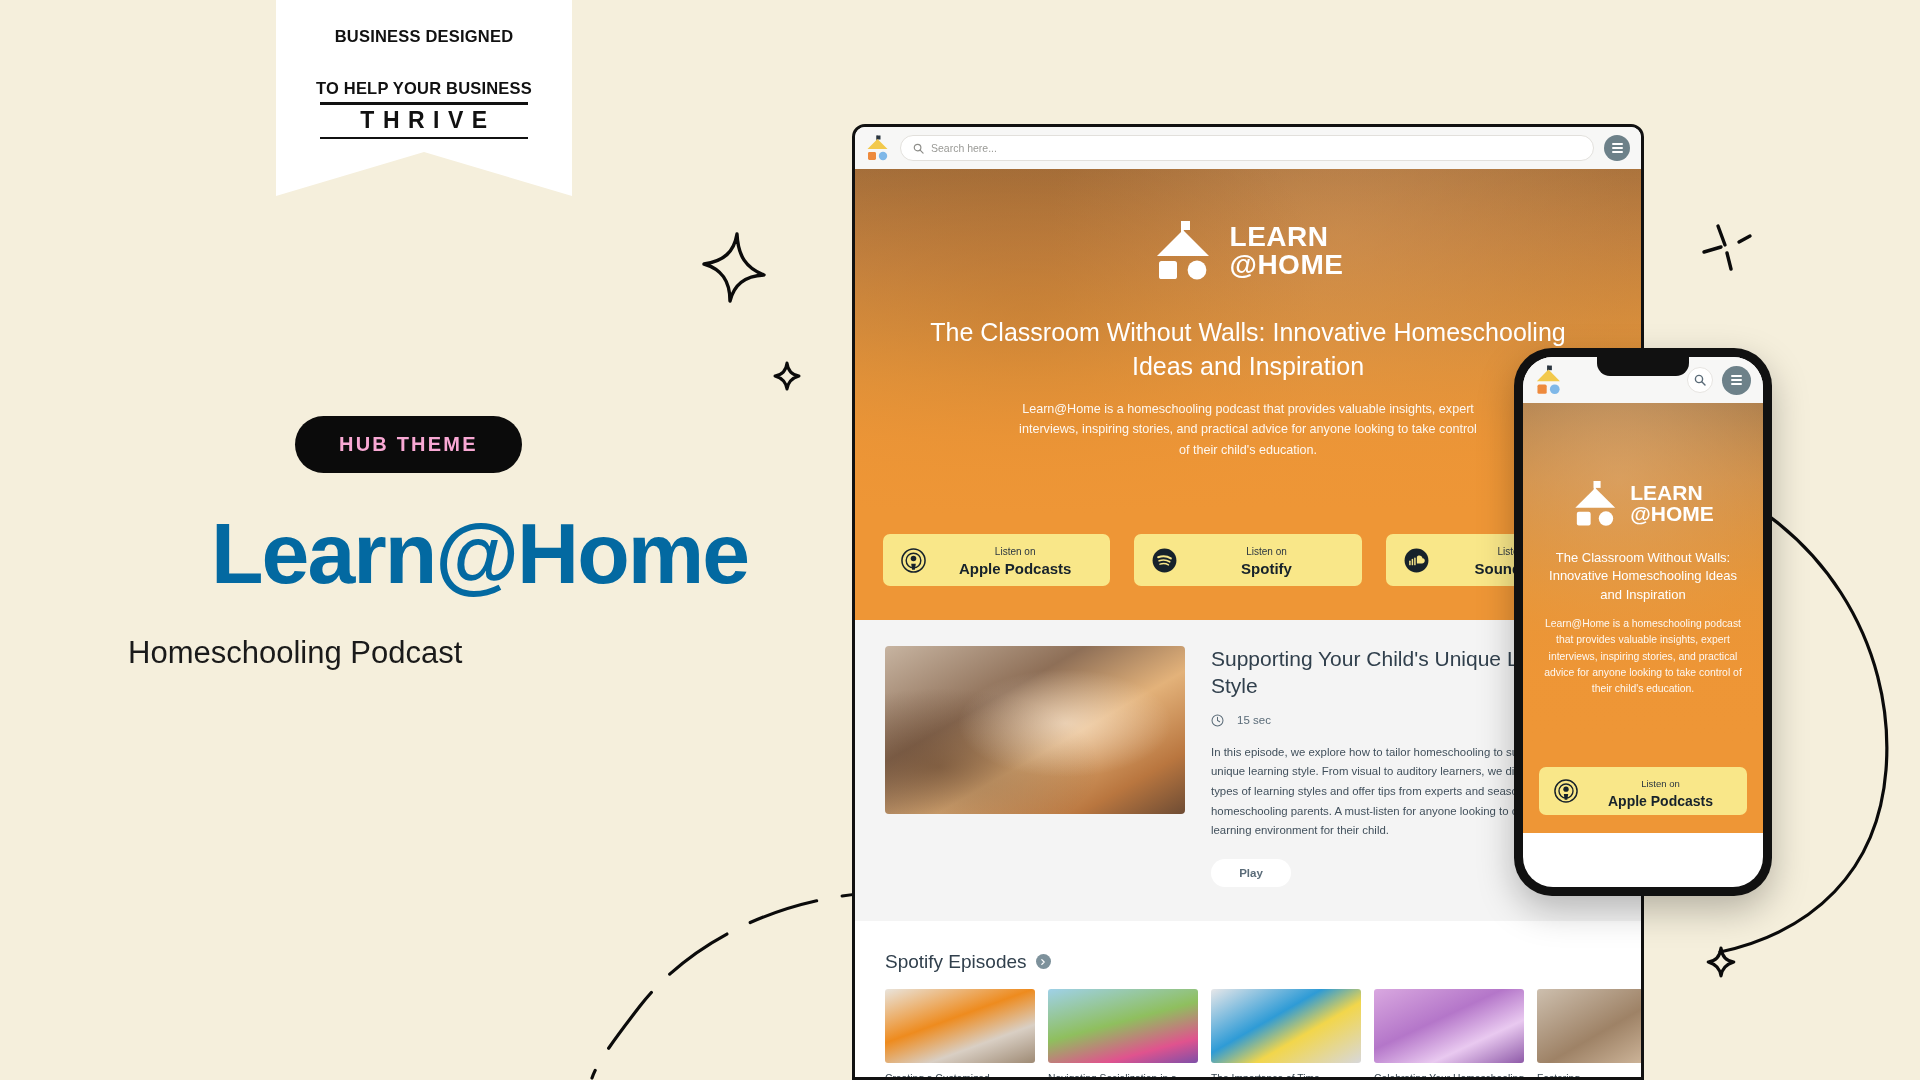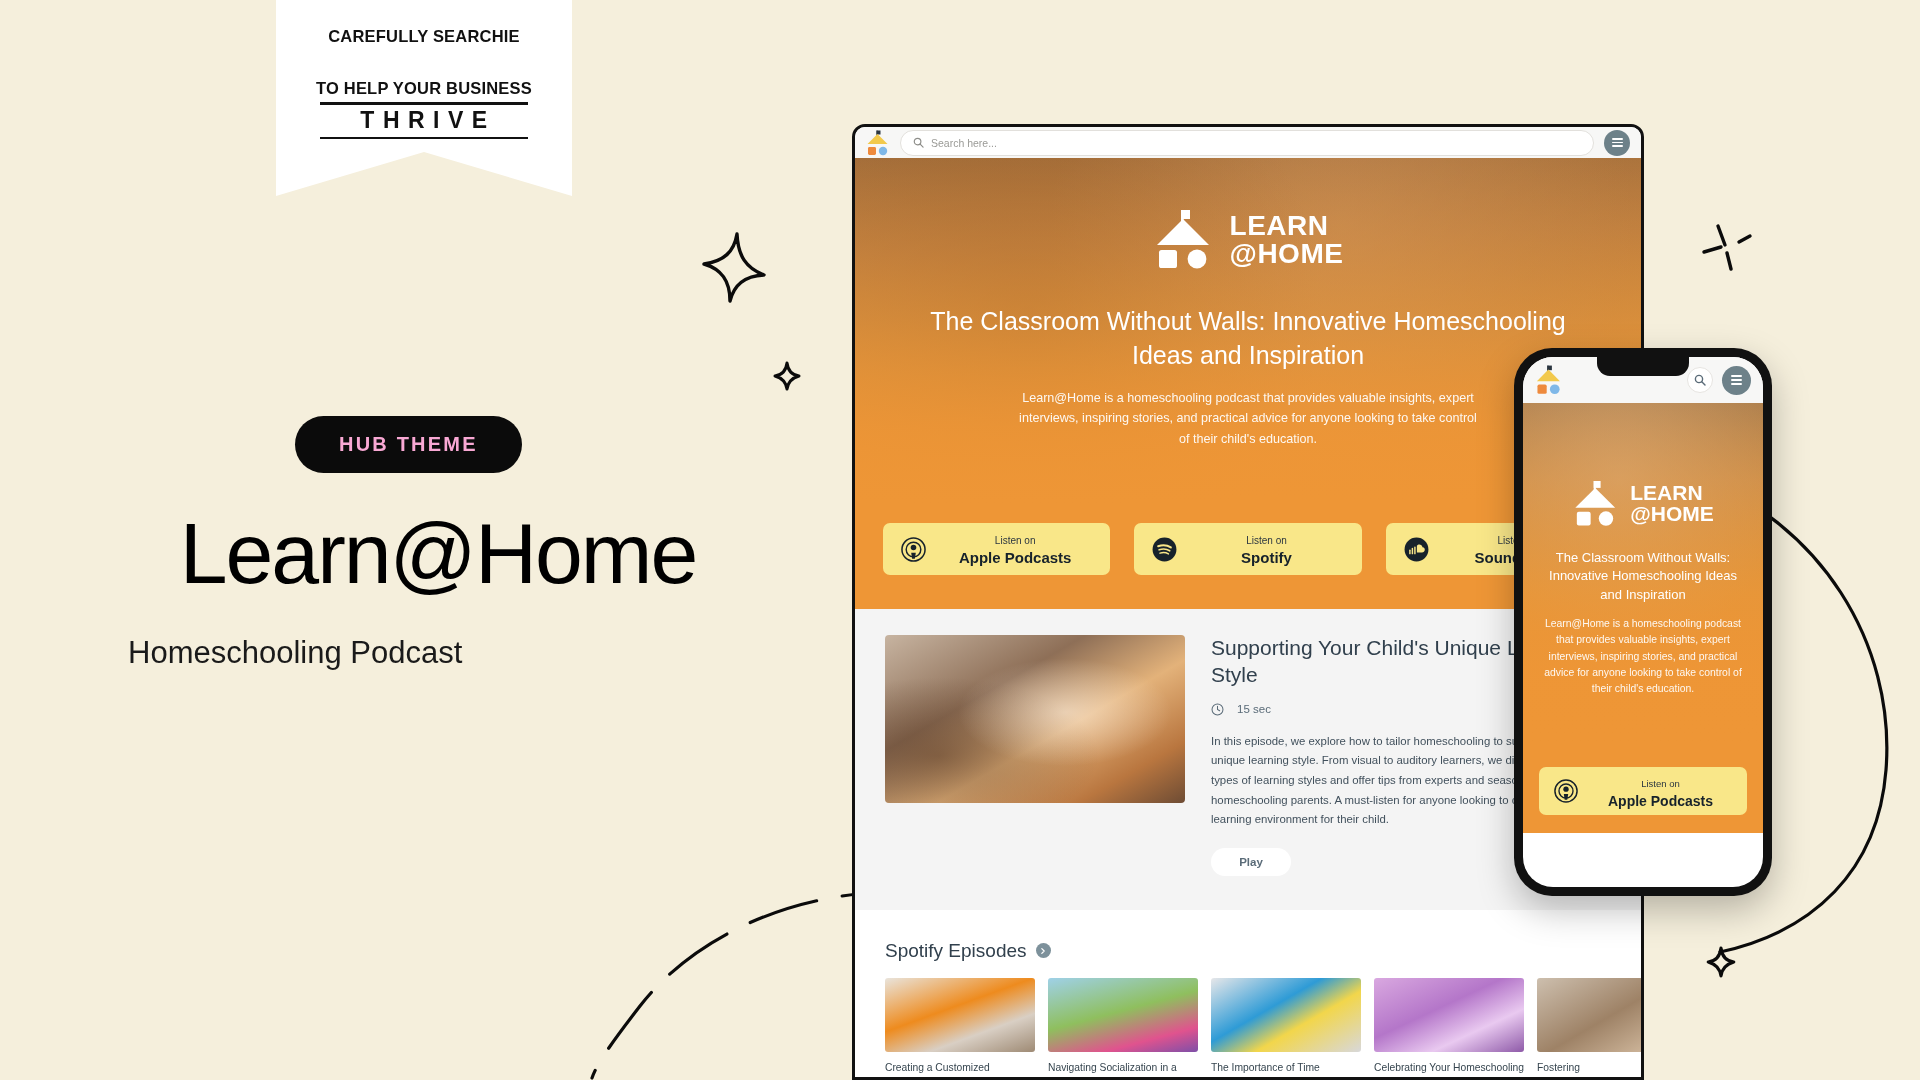--- a/index.html
+++ b/index.html
@@ -24,22 +24,22 @@
   .ribbon-rule { width: 208px; height: 2.5px; background: #111; margin: 3px 0 2px; }
   .ribbon-l3 { font-size: 23px; font-weight: 700; letter-spacing: 8.5px; color: #111; padding-left: 8px; }
 
   .hub-pill {
     position: absolute; left: 295px; top: 416px;
     background: #0B0B0B; color: #f9a8d4; border-radius: 999px;
     padding: 17px 44px; font-size: 20px; font-weight: 700; letter-spacing: 2.2px;
   }
   .big-title {
     position: absolute; left: 128px; top: 508px; width: 620px;
-    font-size: 86px; font-weight: 400; color: #000000; letter-spacing: -2px;
-    line-height: 1.05; text-align: center;
+    font-size: 86px; font-weight: 700; color: #0369a1; letter-spacing: -2px;
+    line-height: 1.05; text-align: right;
   }
   .sub-title {
     position: absolute; left: 128px; top: 635px; width: 620px;
     font-size: 31px; color: #1A1A1A; font-weight: 400;
   }
   .built-for {
     position: absolute; left: 128px; top: 922px; width: 620px;
     display: flex; align-items: center; justify-content: center; gap: 14px;
   }
   .bf-label { font-size: 17px; font-weight: 700; letter-spacing: 1.6px; color: #111; }
@@ -48,21 +48,21 @@
   
   .decor { position: absolute; pointer-events: none; }
 
   
   .browser {
     position: absolute; left: 852px; top: 124px; width: 792px; height: 956px;
     background: #fff; border: 3px solid #111; border-radius: 13px 13px 0 0;
     overflow: hidden;
   }
   .br-bar {
-    height: 31px; background: #F7F7F6; display: flex; align-items: center;
+    height: 42px; background: #F7F7F6; display: flex; align-items: center;
     gap: 10px; padding: 0 11px;
   }
   .br-search {
     flex: 1; height: 26px; background: #fff; border: 1px solid #E2E0DC; border-radius: 999px;
     display: flex; align-items: center; gap: 7px; padding: 0 12px;
     font-size: 10.5px; color: #9A9A96;
   }
   .br-burger {
     width: 26px; height: 26px; border-radius: 999px; background: #6D8189;
     display: flex; align-items: center; justify-content: center; flex-shrink: 0;
@@ -226,21 +226,21 @@
     </g>
   </svg>
   <svg class="decor" style="left:1690px;top:470px;" width="240" height="490" viewBox="0 0 240 490">
     <path d="M8 8 C128 52 206 172 196 300 C188 402 122 462 30 482" fill="none" stroke="#0B0B0B" stroke-width="3.2" stroke-linecap="round"></path>
   </svg>
   <svg class="decor" style="left:500px;top:880px;" width="420" height="200" viewBox="0 0 420 200">
     <path d="M412 12 C300 8 196 54 140 126 C106 170 96 186 92 198" fill="none" stroke="#0B0B0B" stroke-width="3.2" stroke-linecap="round" stroke-dasharray="70 26"></path>
   </svg>
 
   <div class="ribbon">
-    <div class="ribbon-l1">CAREFULLY SEARCHIE</div>
+    <div class="ribbon-l1">BUSINESS DESIGNED</div>
     <div class="ribbon-l2">TO HELP YOUR BUSINESS</div>
     <div class="ribbon-rule"></div>
     <div class="ribbon-l3">THRIVE</div>
     <div class="ribbon-rule"></div>
   </div>
 
   <div class="hub-pill">HUB THEME</div>
   <div class="big-title">Learn@Home</div>
   <div class="sub-title">Homeschooling Podcast</div>
 

